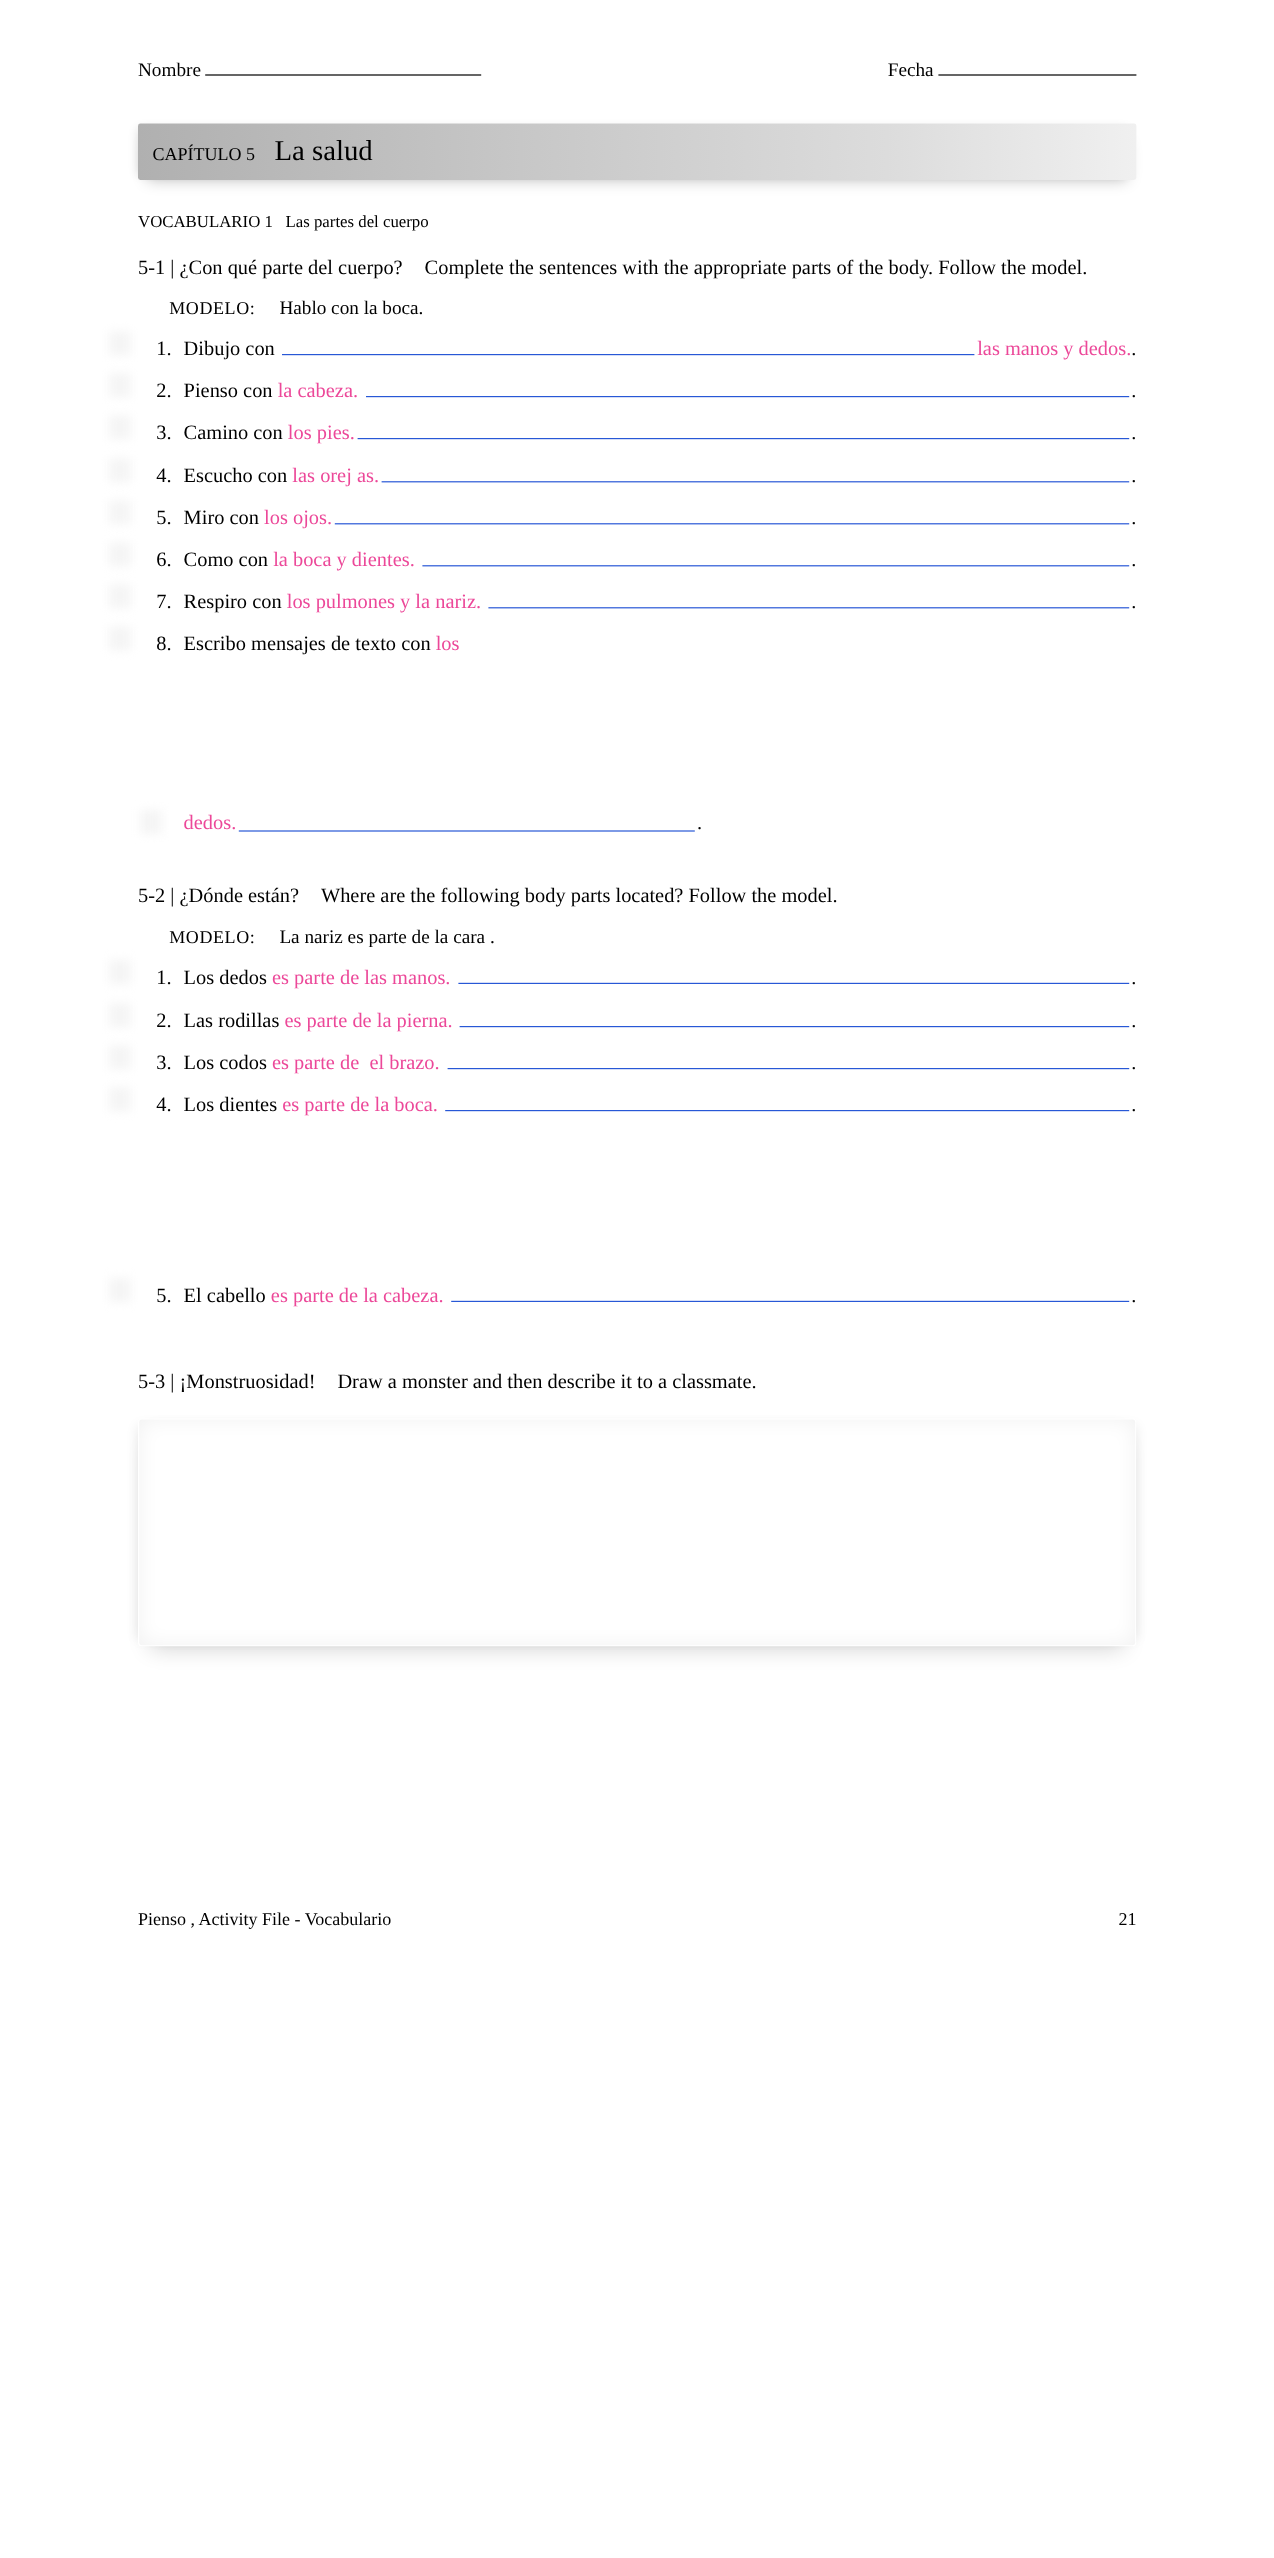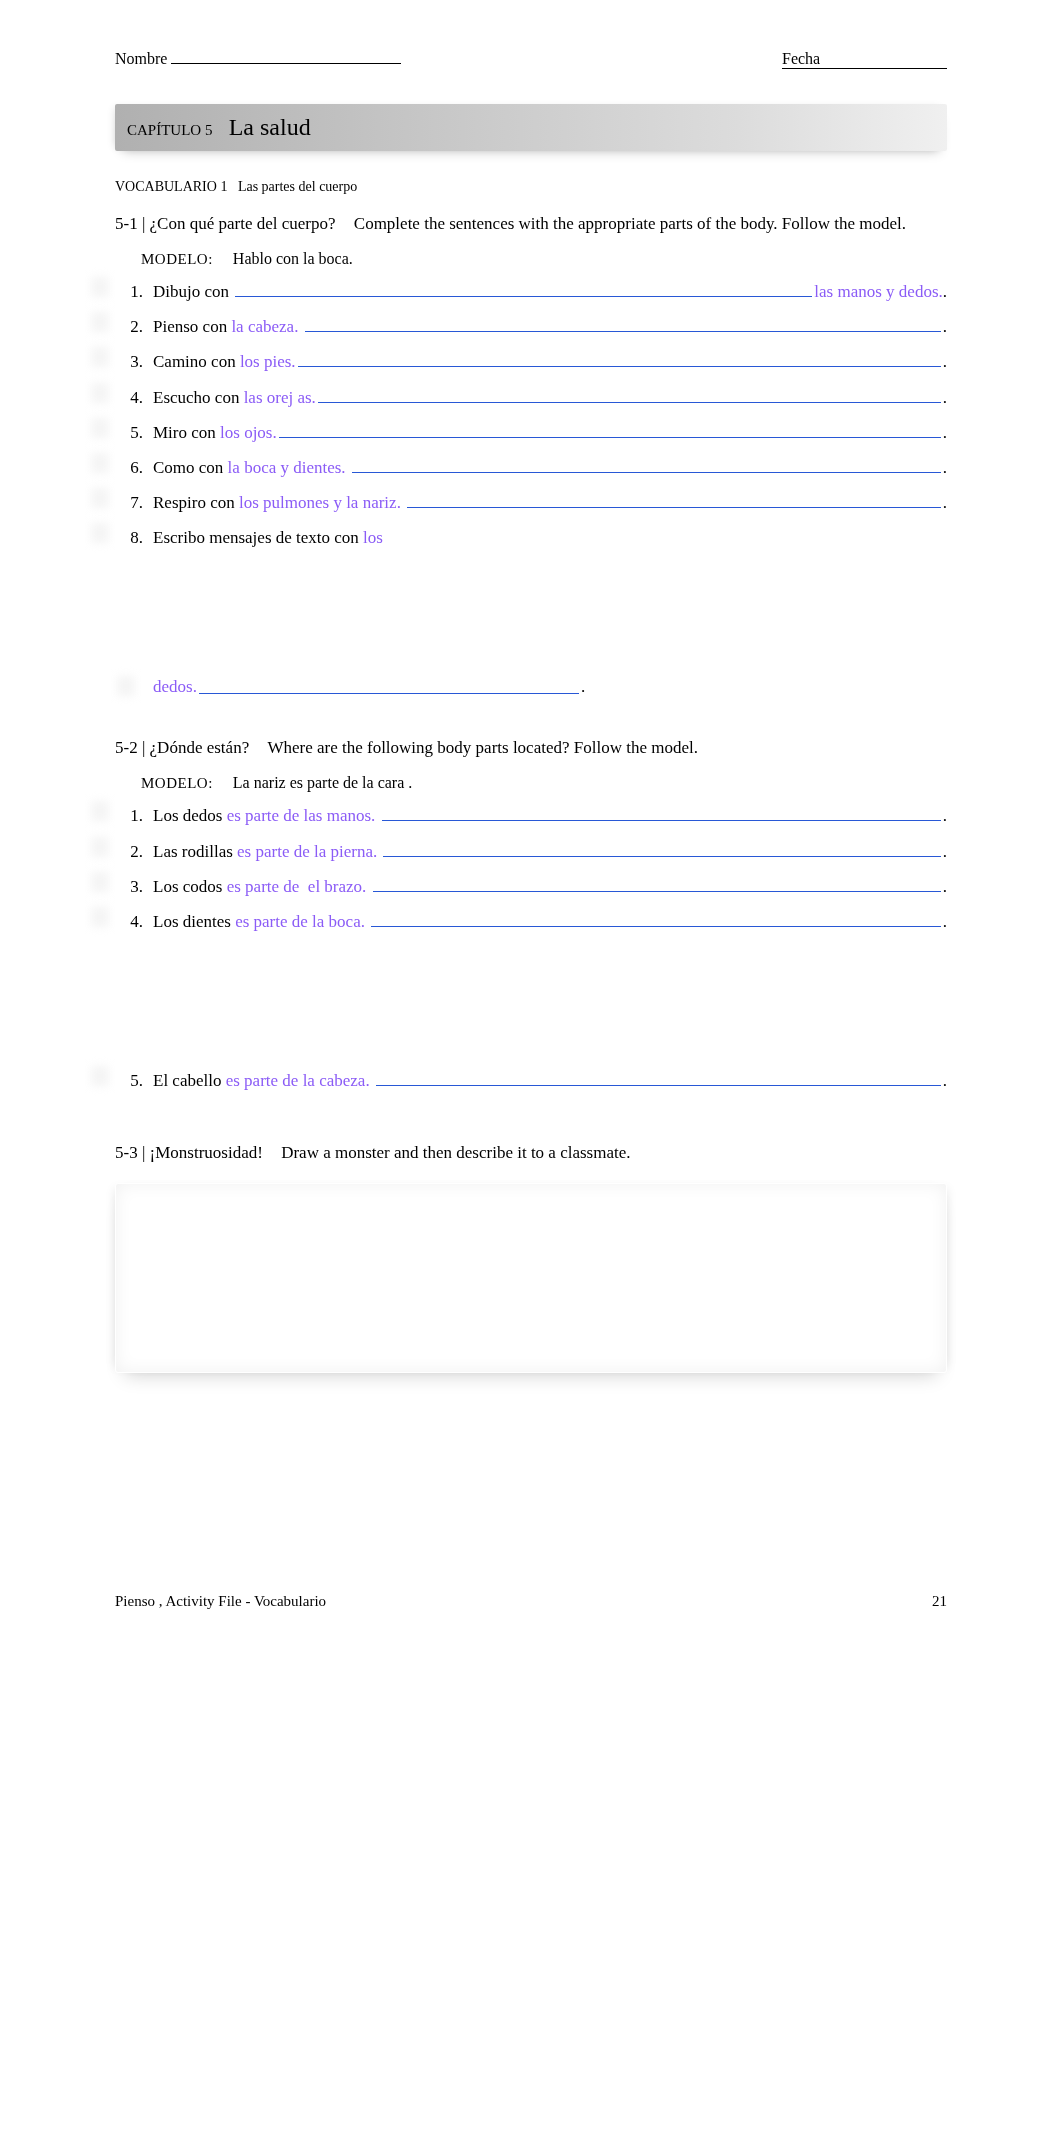--- a/index.html
+++ b/index.html
@@ -11,21 +11,21 @@
       color: #000;
       font-size: 17px;
     }
     .header-row {
       display: flex;
       justify-content: space-between;
       font-size: 16px;
       margin-bottom: 35px;
     }
     .header-row .name-field { display: flex; align-items: baseline; }
-    .header-row .date-field { display: flex; align-items: baseline; flex-direction: column; }
+    .header-row .date-field { display: flex; align-items: baseline; }
     .uline { border-bottom: 1px solid #000; display: inline-block; }
     .name-line { width: 230px; margin-left: 4px; }
     .date-line { width: 165px; margin-left: 4px; }
     .chapter-bar {
       background: linear-gradient(90deg, #b0b0b0 0%, #c8c8c8 40%, #dcdcdc 75%, #f0f0f0 100%);
       padding: 10px 12px;
       margin-bottom: 28px;
       border-radius: 2px;
       box-shadow: 0 8px 12px -8px rgba(0,0,0,0.25), -4px 0 8px -4px rgba(0,0,0,0.15);
     }
@@ -53,21 +53,21 @@
       width: 18px;
       height: 20px;
       background: #f5f5f5;
       filter: blur(4px);
       position: absolute;
       left: -24px;
       top: -1px;
     }
     .item-content { flex: 1; display: flex; align-items: baseline; flex-wrap: wrap; }
     .prompt { white-space: pre; }
-    .answer { color: #8b5cf6; white-space: pre; }
+    .answer { color: #ec4899; white-space: pre; }
     .fill-line {
       flex: 1;
       border-bottom: 1px solid #2858d6;
       min-width: 40px;
       margin: 0 2px;
       height: 1em;
     }
     .period { }
     .ex-gap-big { height: 110px; }
     .standalone-answer-row {

